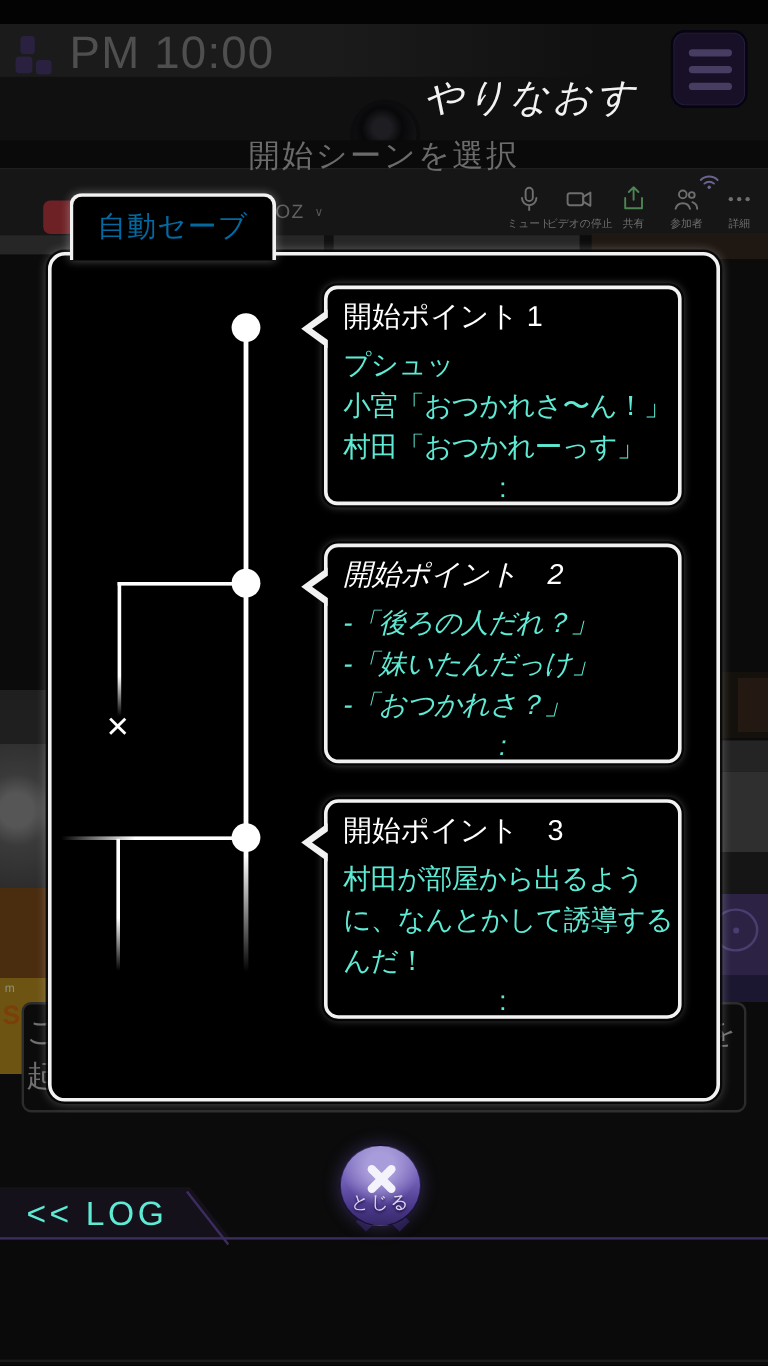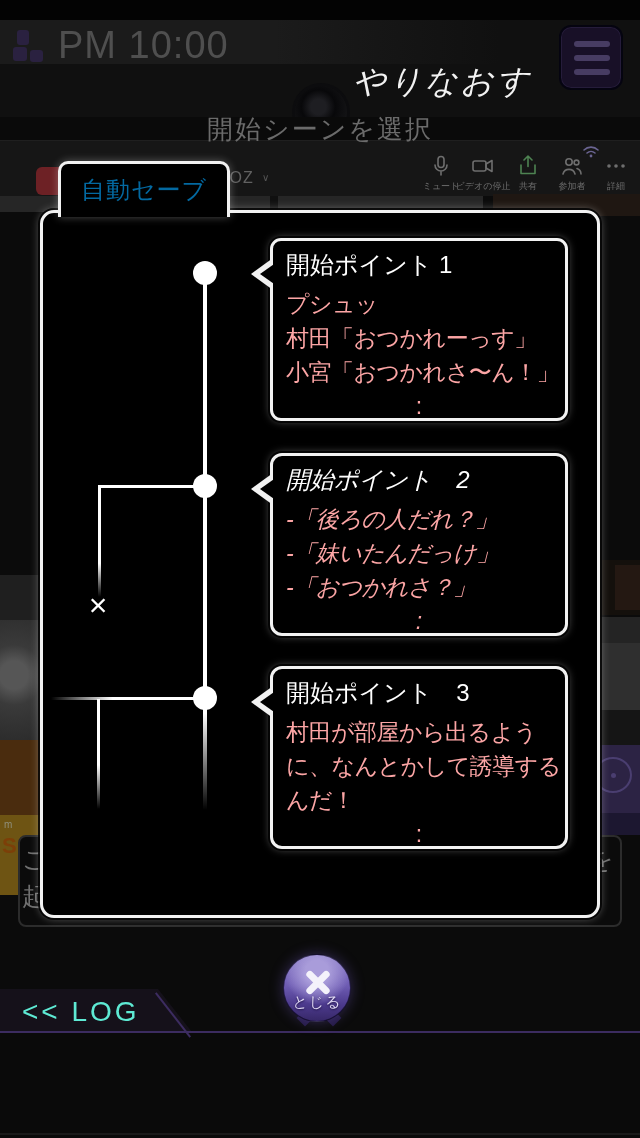--- a/index.html
+++ b/index.html
@@ -101,21 +101,21 @@
   
   .bubble { position:absolute; left:227px; width:298px; height:183px; background:#000;
     border:3px solid #f2f2f2; border-radius:12px; padding:9px 13px 0 13px;
     box-shadow:0 0 0 2px rgba(0,0,0,.85), 0 0 8px rgba(255,255,255,.38); }
   .bub-1{ top:25px;border-radius:11px; } .bub-2{ top:240px;font-style:italic; } .bub-3{ top:453px; }
   .bubble .tail-w { position:absolute; left:-22px; top:17px; width:0; height:0;
     border-top:16px solid transparent; border-bottom:16px solid transparent; border-right:22px solid #f2f2f2; }
   .bubble .tail-b { position:absolute; left:-13px; top:21px; width:0; height:0;
     border-top:12px solid transparent; border-bottom:12px solid transparent; border-right:17px solid #000; }
   .bubble .b-title { color:#fff; font-size:24px; line-height:30px; margin-bottom:7px; white-space:nowrap; }
-  .bubble .bl { color:#fca5a5; font-size:23px; line-height:34px; letter-spacing:-0.5px; white-space:nowrap; }
+  .bubble .bl { color:#5eead4; font-size:23px; line-height:34px; letter-spacing:-0.5px; white-space:nowrap; }
   .bubble .bl:last-child { text-align:center; letter-spacing:0; }
 
   
   .close-deco { position:absolute; top:1012px; width:12px; height:12px; background:#241a45; transform:rotate(45deg); z-index:3; }
   .cd-l{ left:299px; } .cd-r{ left:327px; }
   .close-btn { position:absolute; left:283px; top:954px; width:68px; height:68px; border-radius:50%;
     background:radial-gradient(circle at 50% 26%, #a99cda 0 20%, rgba(0,0,0,0) 55%),
                linear-gradient(180deg,#8d7fc9 0%,#6f5db4 45%,#4c3a8d 75%,#372868 100%);
     border:1px solid rgba(10,5,30,.7); box-shadow:0 0 14px rgba(100,80,170,.45); z-index:6; }
   .close-x { position:absolute; left:19px; top:12px; width:30px; height:30px; }
@@ -253,22 +253,22 @@
     <div class="tl-node node-1"></div>
     <div class="tl-node node-2"></div>
     <div class="tl-node node-3"></div>
 
     <div class="bubble bub-1">
       <div class="tail-w"></div>
       <div class="tail-b"></div>
       <div class="b-title">開始ポイント 1</div>
       <div class="b-body">
           <div class="bl">プシュッ</div>
+          <div class="bl">小宮「おつかれさ〜ん！」</div>
           <div class="bl">村田「おつかれーっす」</div>
-          <div class="bl">小宮「おつかれさ〜ん！」</div>
           <div class="bl">:</div>
         </div>
     </div>
     <div class="bubble bub-2">
       <div class="tail-w"></div>
       <div class="tail-b"></div>
       <div class="b-title">開始ポイント　2</div>
       <div class="b-body">
           <div class="bl">-「後ろの人だれ？」</div>
           <div class="bl">-「妹いたんだっけ」</div>

